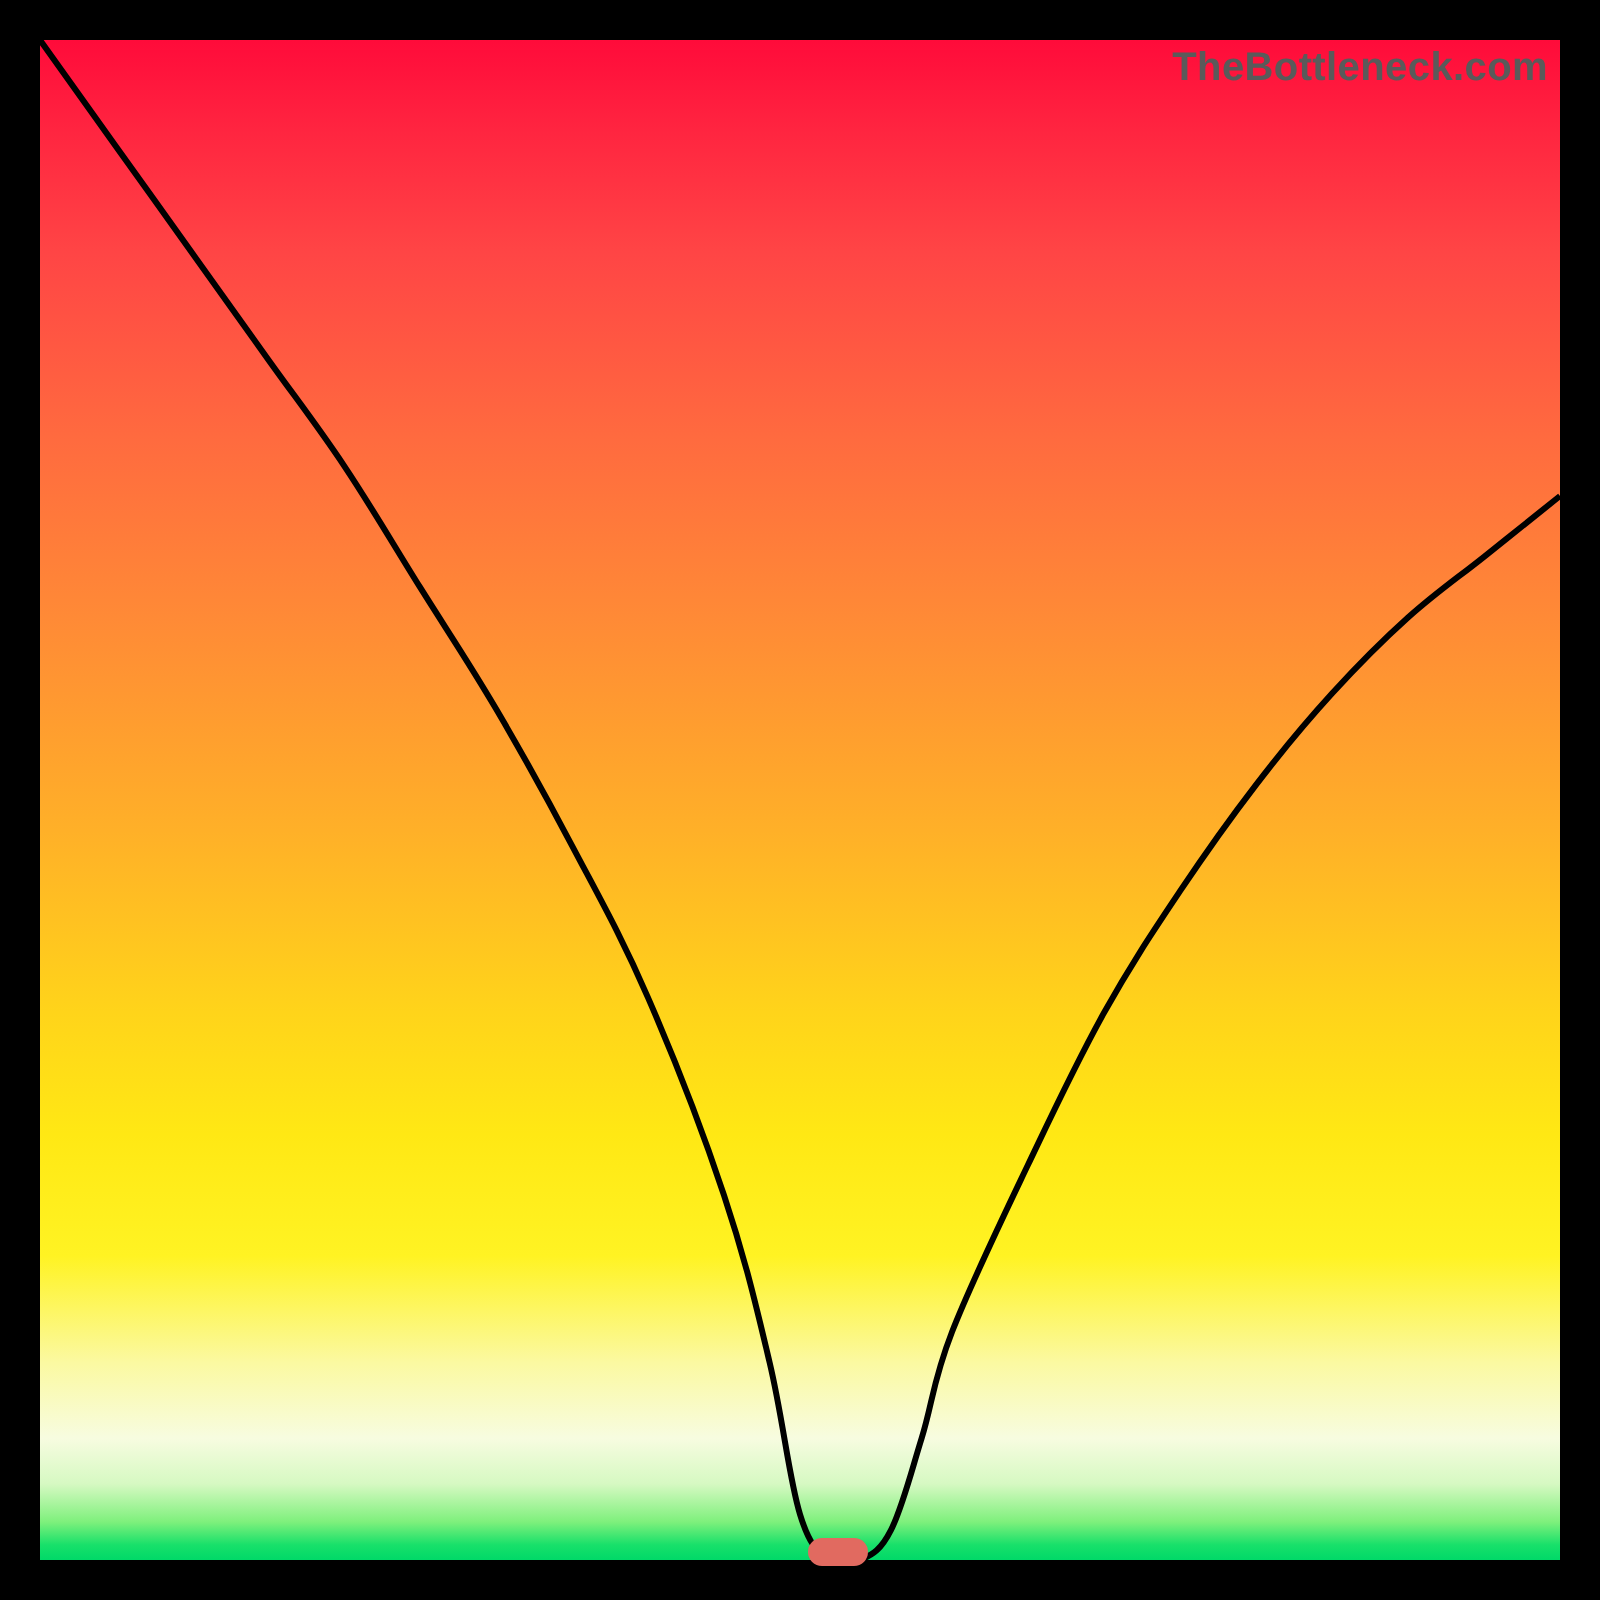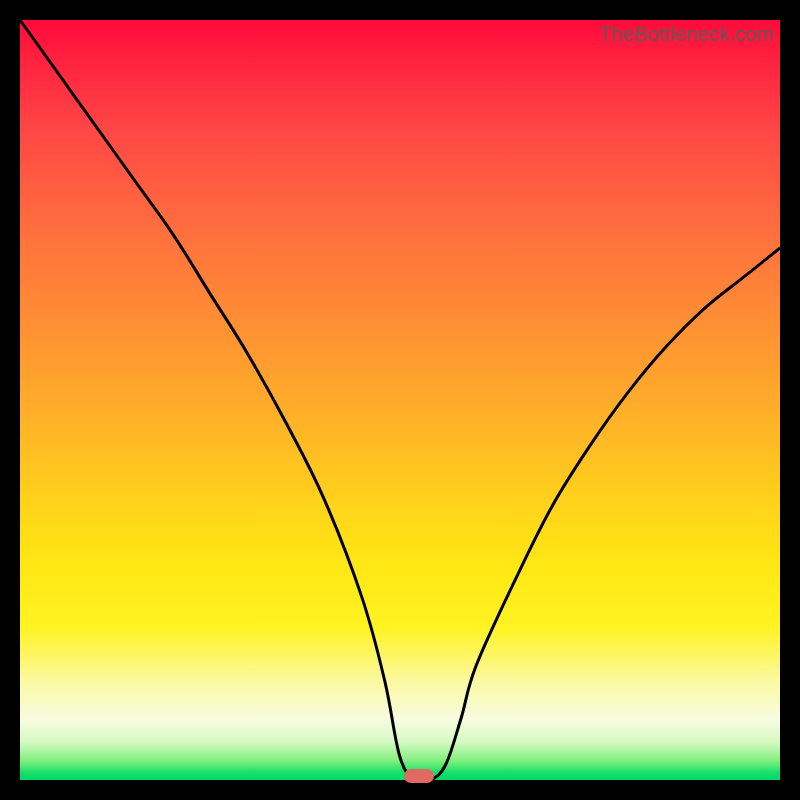--- a/index.html
+++ b/index.html
@@ -42,21 +42,21 @@
       #18e06a 99%,
       #00d968 100%
     );
   }
   .watermark {
     position: absolute;
     top: 3px;
     right: 6px;
     color: #5a5a5a;
     font-size: 20px;
-    font-weight: 400;
+    font-weight: 700;
     letter-spacing: 0.2px;
     user-select: none;
   }
   svg.curve {
     position: absolute;
     left: 0;
     top: 0;
     width: 760px;
     height: 760px;
     overflow: visible;

